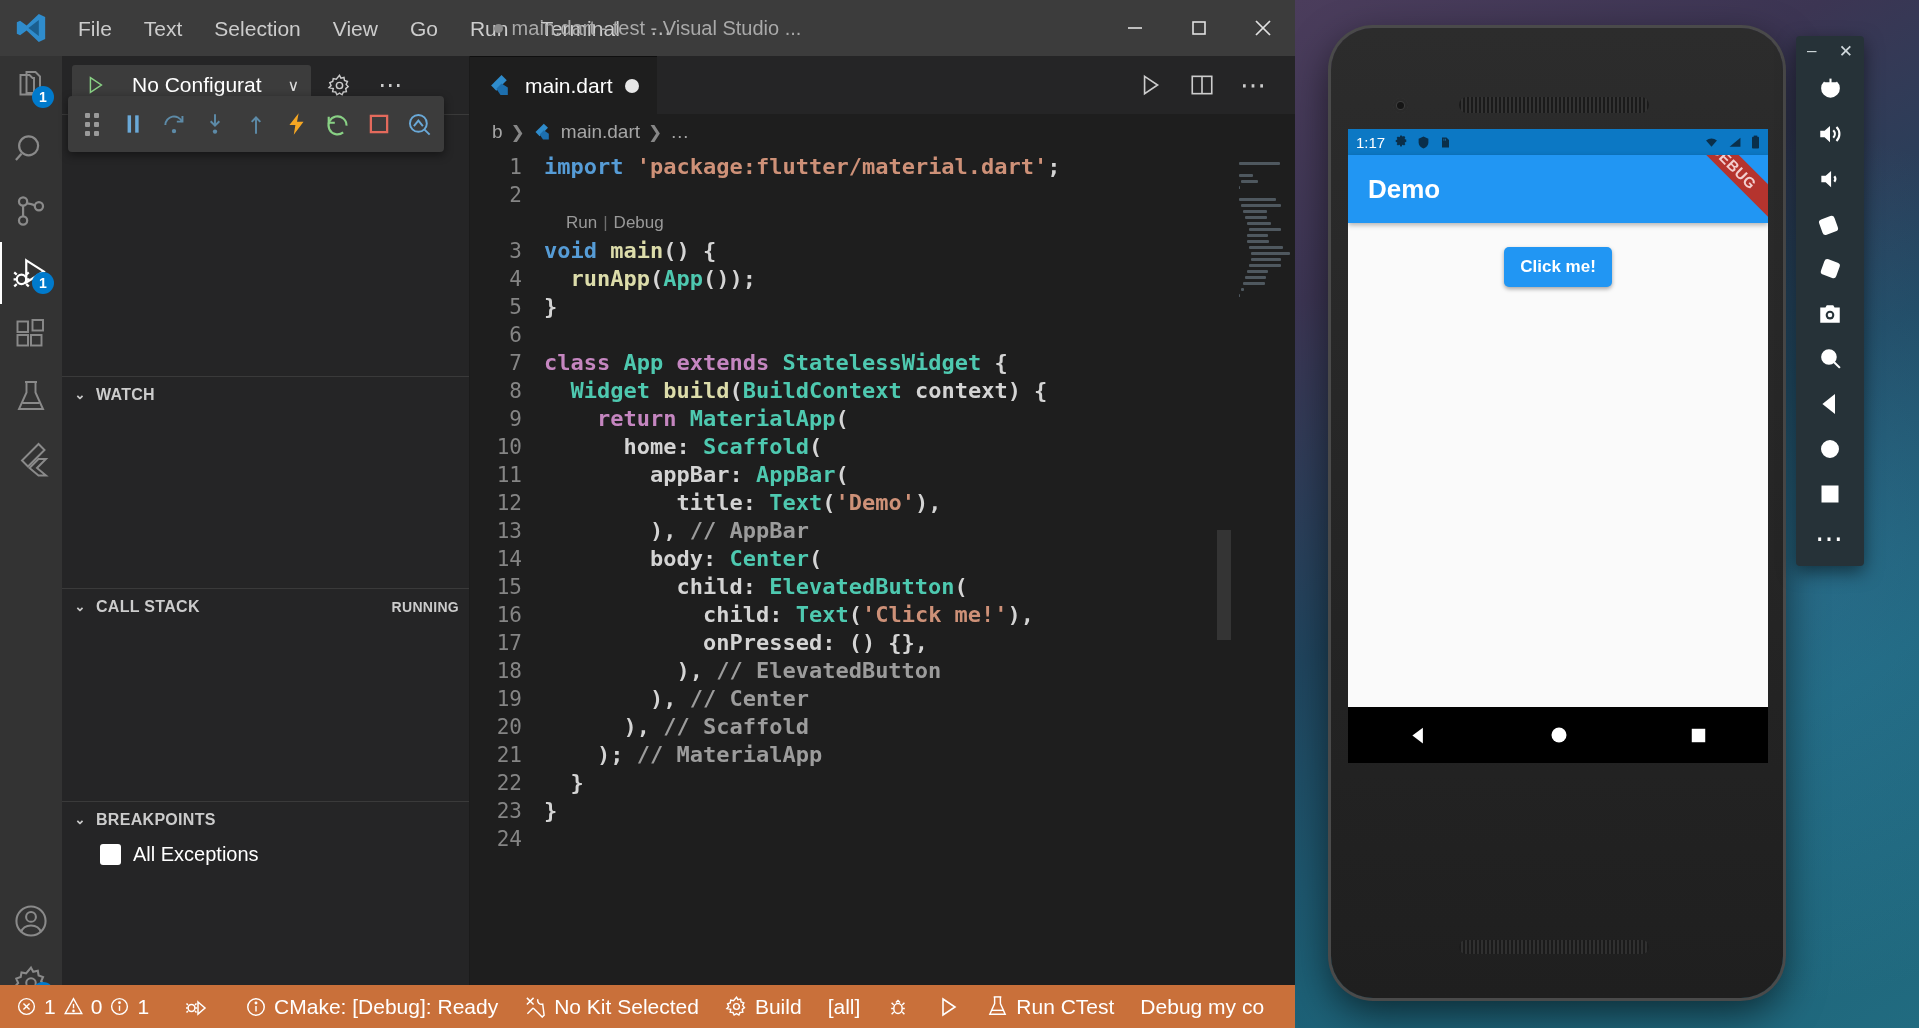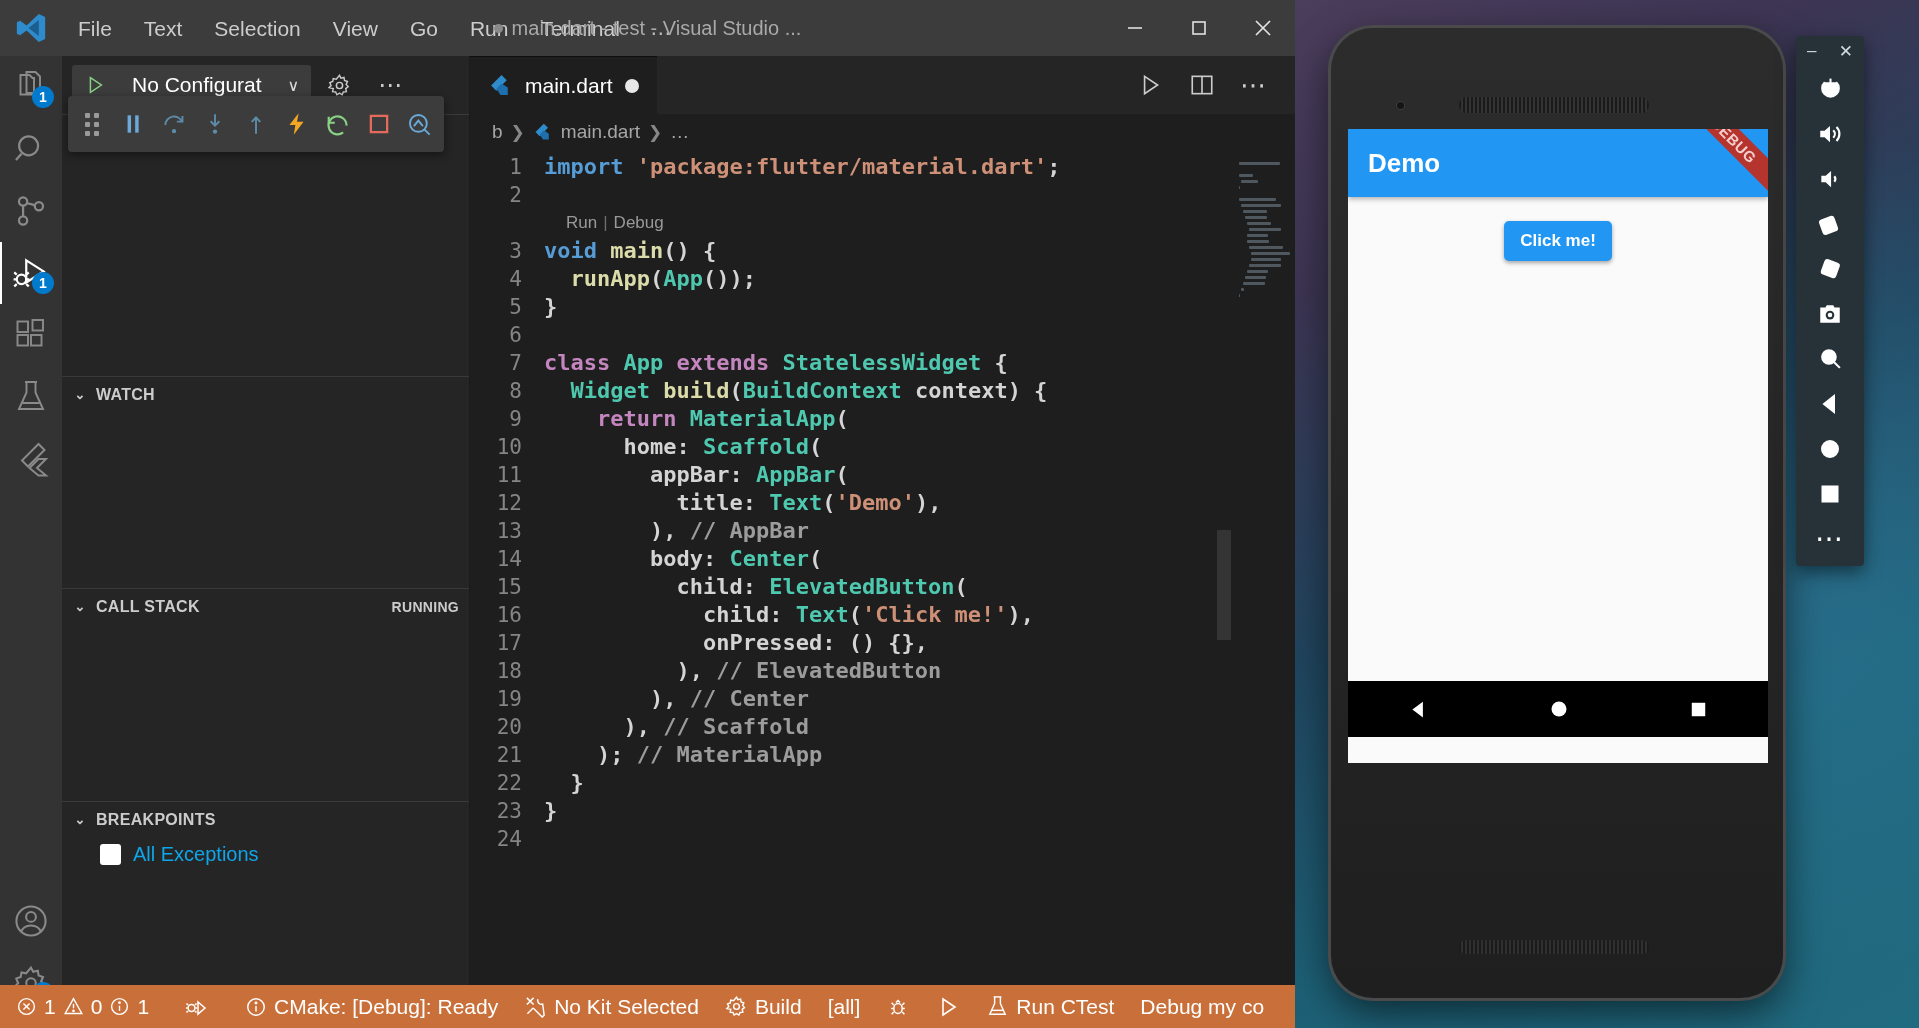--- a/index.html
+++ b/index.html
@@ -92,21 +92,21 @@
   .panel-head .chev { color: #cccccc; font-size: 13px; width: 16px; text-align:center;}
   .panel-head .ptitle { flex: 1; }
   .panel-head .pstate { font-size: 14px; font-weight: bold; color: #cccccc; }
   .panel-body { color: #cccccc; font-size: 19px; }
   .sec-variables { height: 262px; }
   .sec-watch { height: 212px; }
   .sec-callstack { height: 213px; }
   .sec-breakpoints { flex: 1; }
   .bp-row {
     display: flex; align-items: center; gap: 12px;
-    padding: 6px 0 6px 38px; color: #0ea5e9; font-size: 20px;
+    padding: 6px 0 6px 38px; color: #ffffff; font-size: 20px;
   }
   .cbx {
     width: 21px; height: 21px; border-radius: 3px; background: #fff;
     flex: 0 0 21px; display:flex; align-items:center; justify-content:center;
   }
   .cbx.checked { background: #0078d4; }
   .cbx.checked::after {
     content: ""; width: 6px; height: 11px; border: solid #fff;
     border-width: 0 2.5px 2.5px 0; transform: rotate(45deg) translate(-1px,-2px);
   }
@@ -676,20 +676,45 @@
 
   <div class="desktop">
 
     <div class="phone">
       <div class="phone-cam"></div>
       <div class="phone-speaker"></div>
       <div class="phone-speaker-bot"></div>
 
       <div class="screen">
 
+        <div class="and-status">
+          <span>1:17</span>
+          <svg width="14" height="14" viewBox="0 0 24 24">
+              <path d="M12 8.6a3.4 3.4 0 1 0 0 6.8 3.4 3.4 0 0 0 0-6.8zm9-.9l-2.2-.6-.5-1.3 1.1-2-2.2-2.2-2 1.1-1.3-.5L13.3.9h-2.6l-.6 2.3-1.3.5-2-1.1-2.2 2.2 1.1 2-.5 1.3-2.2.6v3.1l2.2.6.5 1.3-1.1 2 2.2 2.2 2-1.1 1.3.5.6 2.2h2.6l.6-2.2 1.3-.5 2 1.1 2.2-2.2-1.1-2 .5-1.3 2.2-.6V7.7z" fill="#0a2f4a"></path>
+            </svg>
+          <svg width="13" height="13" viewBox="0 0 24 24">
+              <path d="M12 1L3 5v7c0 5 3.8 9.7 9 11 5.2-1.3 9-6 9-11V5l-9-4z" fill="#0a2f4a"></path>
+            </svg>
+          <svg width="12" height="13" viewBox="0 0 24 24">
+              <path d="M6 2h9l5 5v15H6z" fill="#0a2f4a"></path>
+              <rect x="9" y="4.5" width="1.6" height="4" fill="#1b6fa8"></rect>
+              <rect x="12" y="4.5" width="1.6" height="4" fill="#1b6fa8"></rect>
+            </svg>
+          <span class="spacer"></span>
+          <svg width="15" height="13" viewBox="0 0 24 24">
+              <path d="M2 8.5C5 6 8.4 4.7 12 4.7s7 1.3 10 3.8L12 20 2 8.5z" fill="#0a2f4a"></path>
+            </svg>
+          <svg width="14" height="13" viewBox="0 0 24 24">
+              <path d="M2 20h20V3L2 20z" fill="#0a2f4a"></path>
+            </svg>
+          <svg width="9" height="14" viewBox="0 0 14 24">
+              <rect x="4" y="1" width="6" height="2.5" fill="#0a2f4a"></rect>
+              <rect x="1" y="3" width="12" height="20" rx="1.5" fill="#0a2f4a"></rect>
+            </svg>
+        </div>
 
         <div class="appbar">
           <span>Demo</span>
           <span class="ribbon-holder">
             <span class="debug-ribbon">DEBUG</span>
           </span>
         </div>
 
         <div class="app-body">
           <button class="elevated-btn">Click me!</button>

